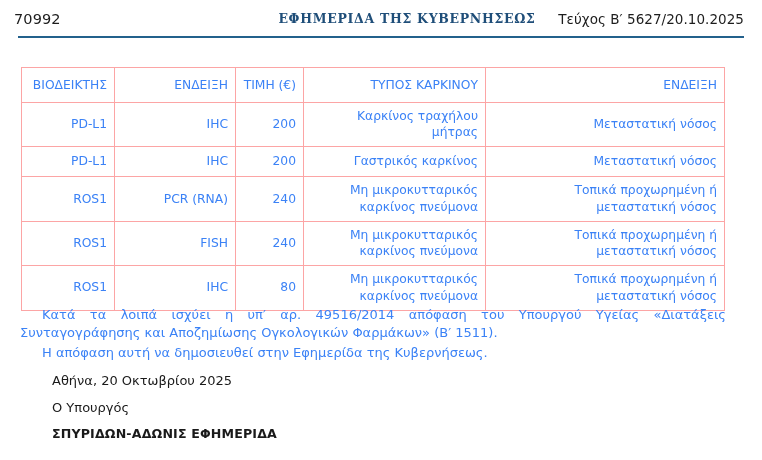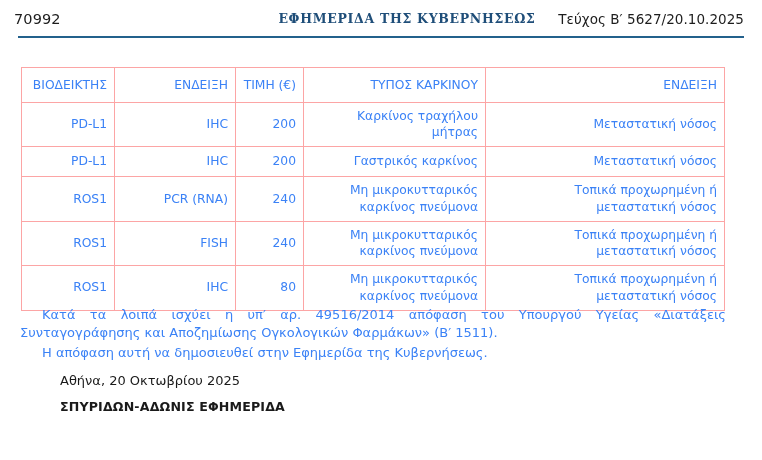--- a/index.html
+++ b/index.html
@@ -117,21 +117,21 @@
   
   .signature {
     position: absolute;
     left: 52px;
     top: 374px;
     width: 420px;
     font-size: 13px;
     color: #1a1a1a;
     line-height: 1.0;
   }
-  .sig-line { margin: 0 0 14px 8px; }
+  .sig-line { margin: 0 0 14px 0; }
   .sig-line:last-child { margin-bottom: 0; }
   .sig-name {
     font-weight: 700;
     font-size: 12.6px;
     letter-spacing: 0.15px;
   }
 </style>
 </head>
 <body>
 
@@ -199,14 +199,15 @@
     </tr>
   </tbody>
 </table>
 
 <div class="body-text para-1">Κατά τα λοιπά ισχύει η υπ′ αρ. 49516/2014 απόφαση του Υπουργού Υγείας «Διατάξεις Συνταγογράφησης και Αποζημίωσης Ογκολογικών Φαρμάκων» (Β′ 1511).</div>
 
 <div class="body-text para-2">Η απόφαση αυτή να δημοσιευθεί στην Εφημερίδα της Κυβερνήσεως.</div>
 
 <div class="signature">
   <div class="sig-line">Αθήνα, 20 Οκτωβρίου 2025</div>
+  <div class="sig-line">Ο Υπουργός</div>
   <div class="sig-line sig-name">ΣΠΥΡΙΔΩΝ-ΑΔΩΝΙΣ ΕΦΗΜΕΡΙΔΑ</div>
 </div>
 
 </body></html>

